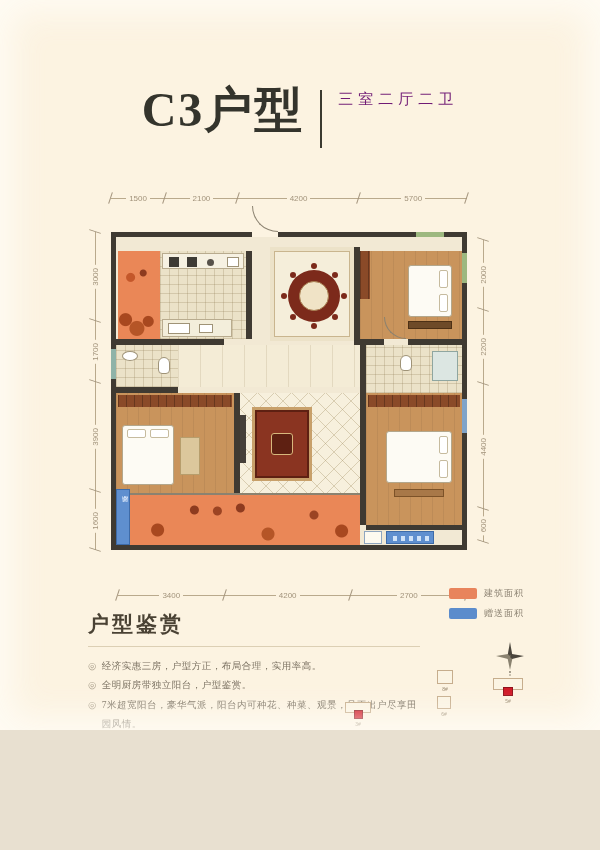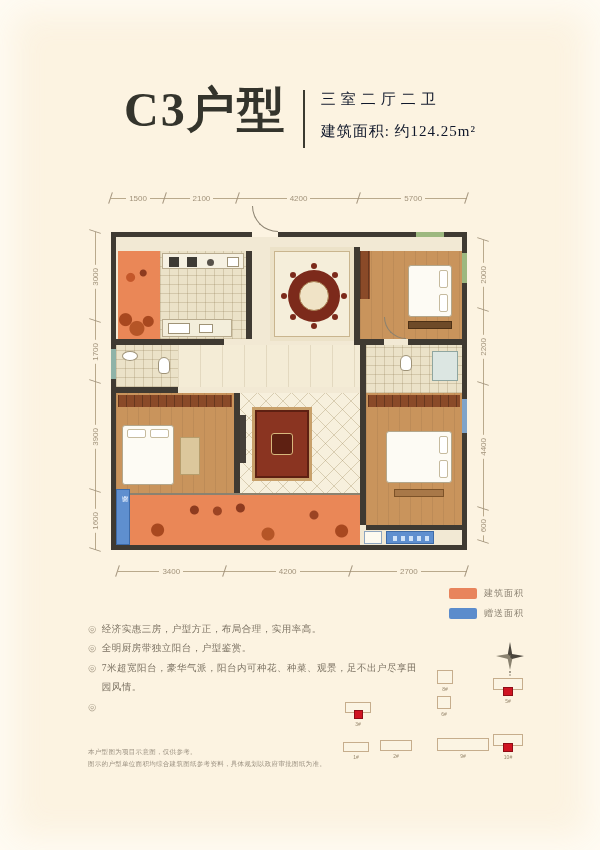--- a/index.html
+++ b/index.html
@@ -1,27 +1,27 @@
 <!DOCTYPE html>
 <html><head>
 <meta charset="utf-8">
 <style>
   * { margin:0; padding:0; box-sizing:border-box; }
   body { background:#e8e0d0; font-family:"Liberation Serif", serif; }
-  .page { position:relative; width:600px; height:850px; margin:0 auto;
+  .page { position:relative; width:600px; height:730px; margin:0 auto;
           background:#fcf3e1; overflow:hidden; }
   .page::after{ content:""; position:absolute; inset:0; pointer-events:none;
           box-shadow: inset 0 0 34px 12px rgba(255,253,247,.85); }
 
   
   .header { position:absolute; left:0; top:84px; width:100%;
             display:flex; justify-content:center; align-items:flex-start; gap:16px; }
   .title { font-size:48px; font-weight:bold; color:#34342c; letter-spacing:2px; line-height:1.1; }
   .title-divider { width:2px; height:58px; background:#3b3a30; margin-top:6px; }
-  .header-right { padding-top:6px; color:#0f172a; }
+  .header-right { padding-top:6px; color:#701a75; }
   .header-rooms { font-size:15px; letter-spacing:5px; margin-bottom:13px; }
   .header-area  { font-size:15px; letter-spacing:1px; }
 
   
   .dim-h { position:absolute; display:flex; height:14px; }
   .dim-h::before { content:""; position:absolute; left:0; right:0; top:50%; height:1px; background:#b9a98c; }
   .dim-h .seg { position:relative; display:flex; align-items:center; justify-content:center; }
   .dim-h .seg::before { content:""; position:absolute; left:-1px; top:1px; width:1px; height:12px; background:#a2937b; transform:rotate(18deg); }
   .dim-h .seg:last-child::after { content:""; position:absolute; right:0; top:1px; width:1px; height:12px; background:#a2937b; transform:rotate(18deg); }
   .dim-h .lbl { position:relative; font-family:"Liberation Sans",sans-serif; font-size:8px; color:#a2937b; background:#fcf3e1; padding:0 3px; }
@@ -91,21 +91,20 @@
 </head>
 <body>
 
 <div class="page">
 
   <div class="header">
     <div class="title">C3户型</div>
     <div class="title-divider"></div>
     <div class="header-right">
       <div class="header-rooms">三室二厅二卫</div>
-      <div class="header-area">建筑面积: 约124.25m²</div>
     </div>
   </div>
 
   <div class="dim-h" style="left:111px; top:191px; width:356px;">
     <div class="seg" style="flex-grow:1300">
         <span class="lbl">1500</span>
       </div>
     <div class="seg" style="flex-grow:2100">
         <span class="lbl">2100</span>
       </div>
@@ -140,21 +139,21 @@
         <span class="lbl">2200</span>
       </div>
     <div class="seg" style="flex-grow:4400">
         <span class="lbl">4400</span>
       </div>
     <div class="seg" style="flex-grow:600">
         <span class="lbl">600</span>
       </div>
   </div>
 
-  <div class="dim-h" style="left:118px; top:564px; width:349px;justify-content:flex-end;">
+  <div class="dim-h" style="left:118px; top:588px; width:349px;justify-content:flex-end;">
     <div class="seg" style="flex-grow:3400">
         <span class="lbl">3400</span>
       </div>
     <div class="seg" style="flex-grow:4200">
         <span class="lbl">4200</span>
       </div>
     <div class="seg" style="flex-grow:3800">
         <span class="lbl">2700</span>
       </div>
   </div>
@@ -284,20 +283,21 @@
       <div class="swatch" style="background: rgb(232, 132, 92);"></div>
       <div class="legend-label">建筑面积</div>
     </div>
     <div class="legend-row">
       <div class="swatch" style="background: rgb(91, 140, 204);"></div>
       <div class="legend-label">赠送面积</div>
     </div>
   </div>
 
   <div class="appre">
+    <div class="appre-heading">户型鉴赏</div>
     <div class="appre-list">
       <div class="appre-item">
         <span class="bullet-char">◎</span>
         <span>经济实惠三房，户型方正，布局合理，实用率高。</span>
       </div>
       <div class="appre-item">
         <span class="bullet-char">◎</span>
         <span>全明厨房带独立阳台，户型鉴赏。</span>
       </div>
       <div class="appre-item">

